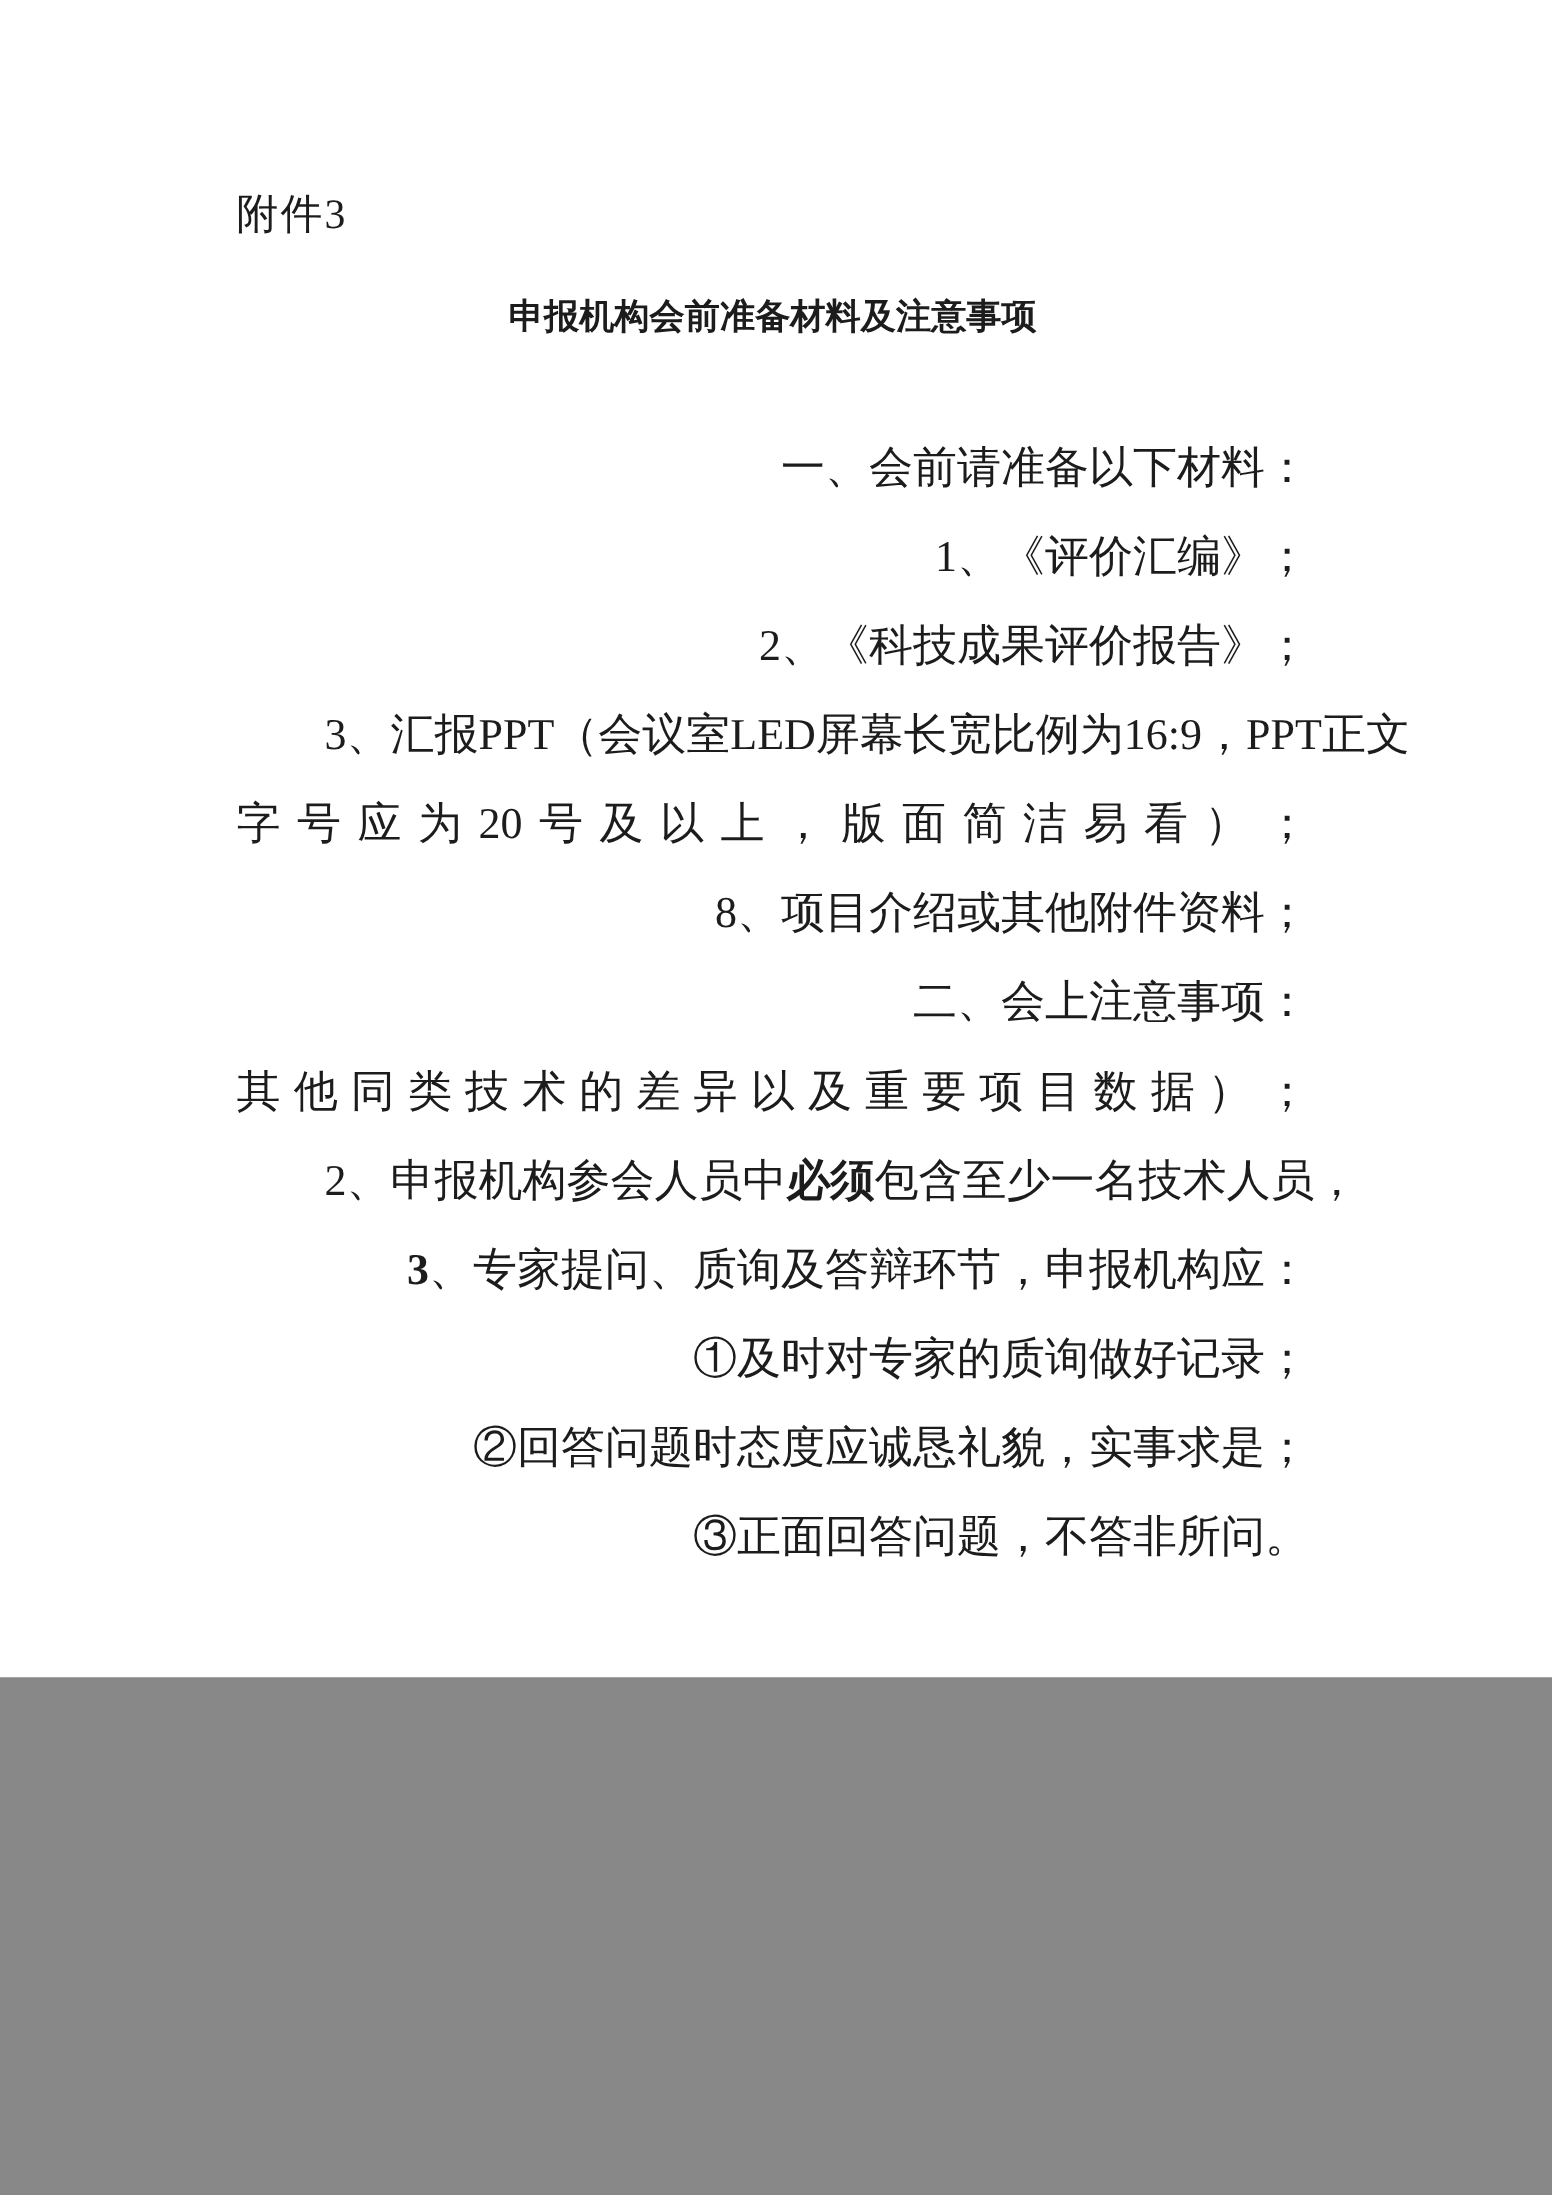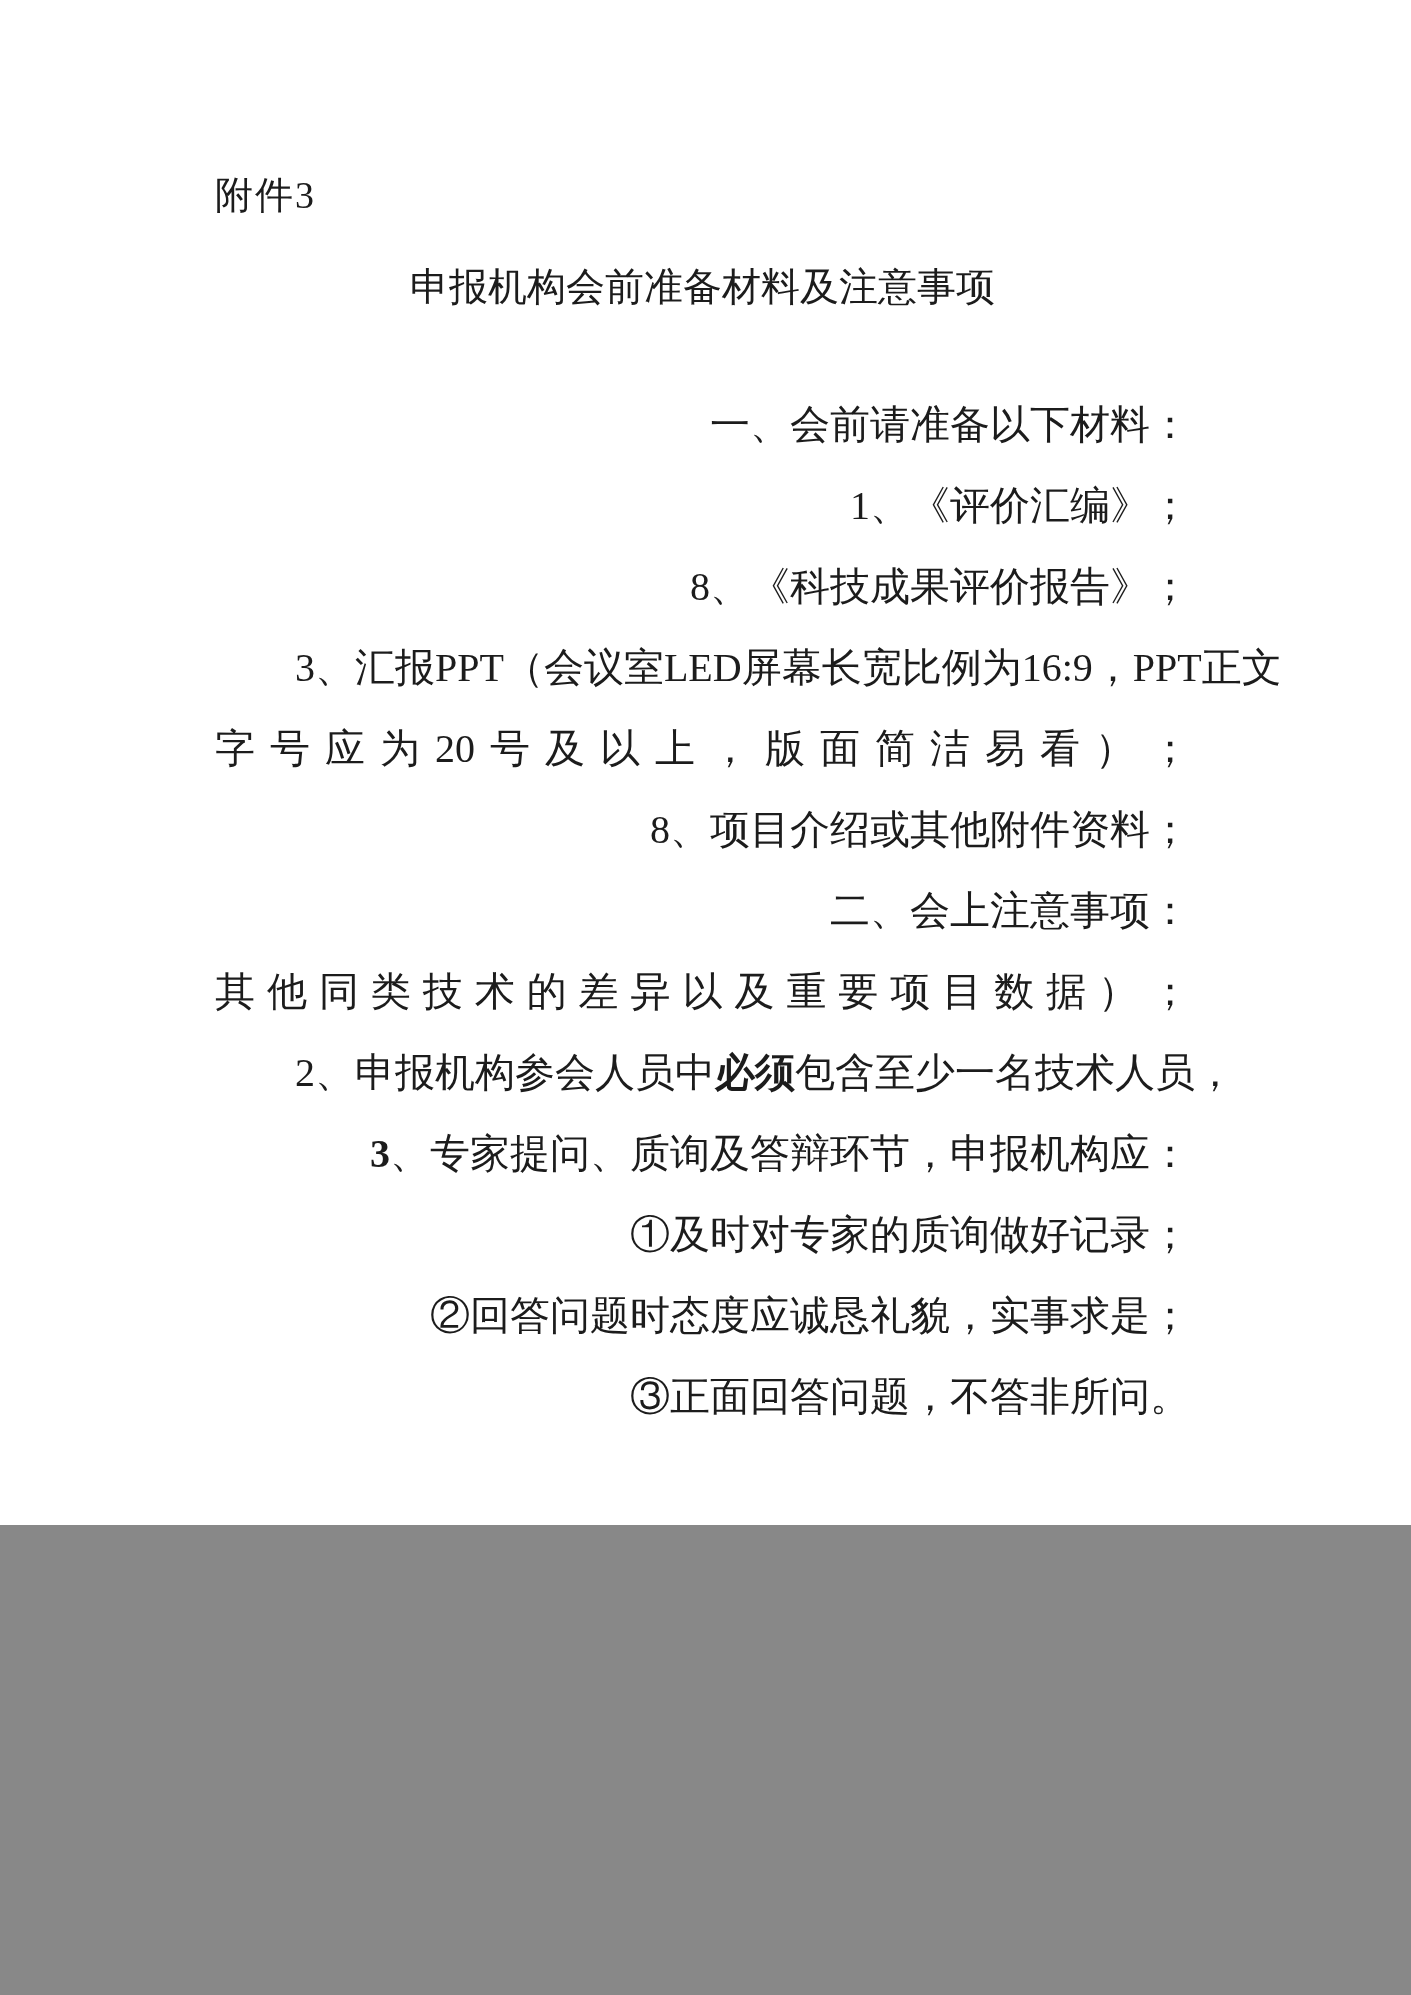--- a/index.html
+++ b/index.html
@@ -21,23 +21,23 @@
     line-height: 44px;
     letter-spacing: 2px;
     white-space: nowrap;
   }
   .doc-title {
     position: absolute;
     left: 215px;
     top: 258px;
     width: 975px;
     text-align: center;
-    font-size: 39px;
+    font-size: 32px;
     line-height: 58px;
-    font-weight: normal;
+    font-weight: bold;
     white-space: nowrap;
   }
   .doc-body {
     position: absolute;
     left: 215px;
     top: 384px;
     width: 975px;
     font-size: 40px;
   }
   .line {
@@ -78,21 +78,21 @@
 
     <div class="line indent">
       <span>一、会前请准备以下材料：</span>
     </div>
 
     <div class="line indent">
       <span>1、《评价汇编》；</span>
     </div>
 
     <div class="line indent">
-      <span>8、《科技成果评价报告》；</span>
+      <span>2、《科技成果评价报告》；</span>
     </div>
 
     <div class="line indent fill">
       <span>3、汇报PPT（会议室LED屏幕长宽比例为16:9，PPT正文</span>
     </div>
 
     <div class="line fill">
       <span>字号应为20号及以上，版面简洁易看）；</span>
     </div>
 

